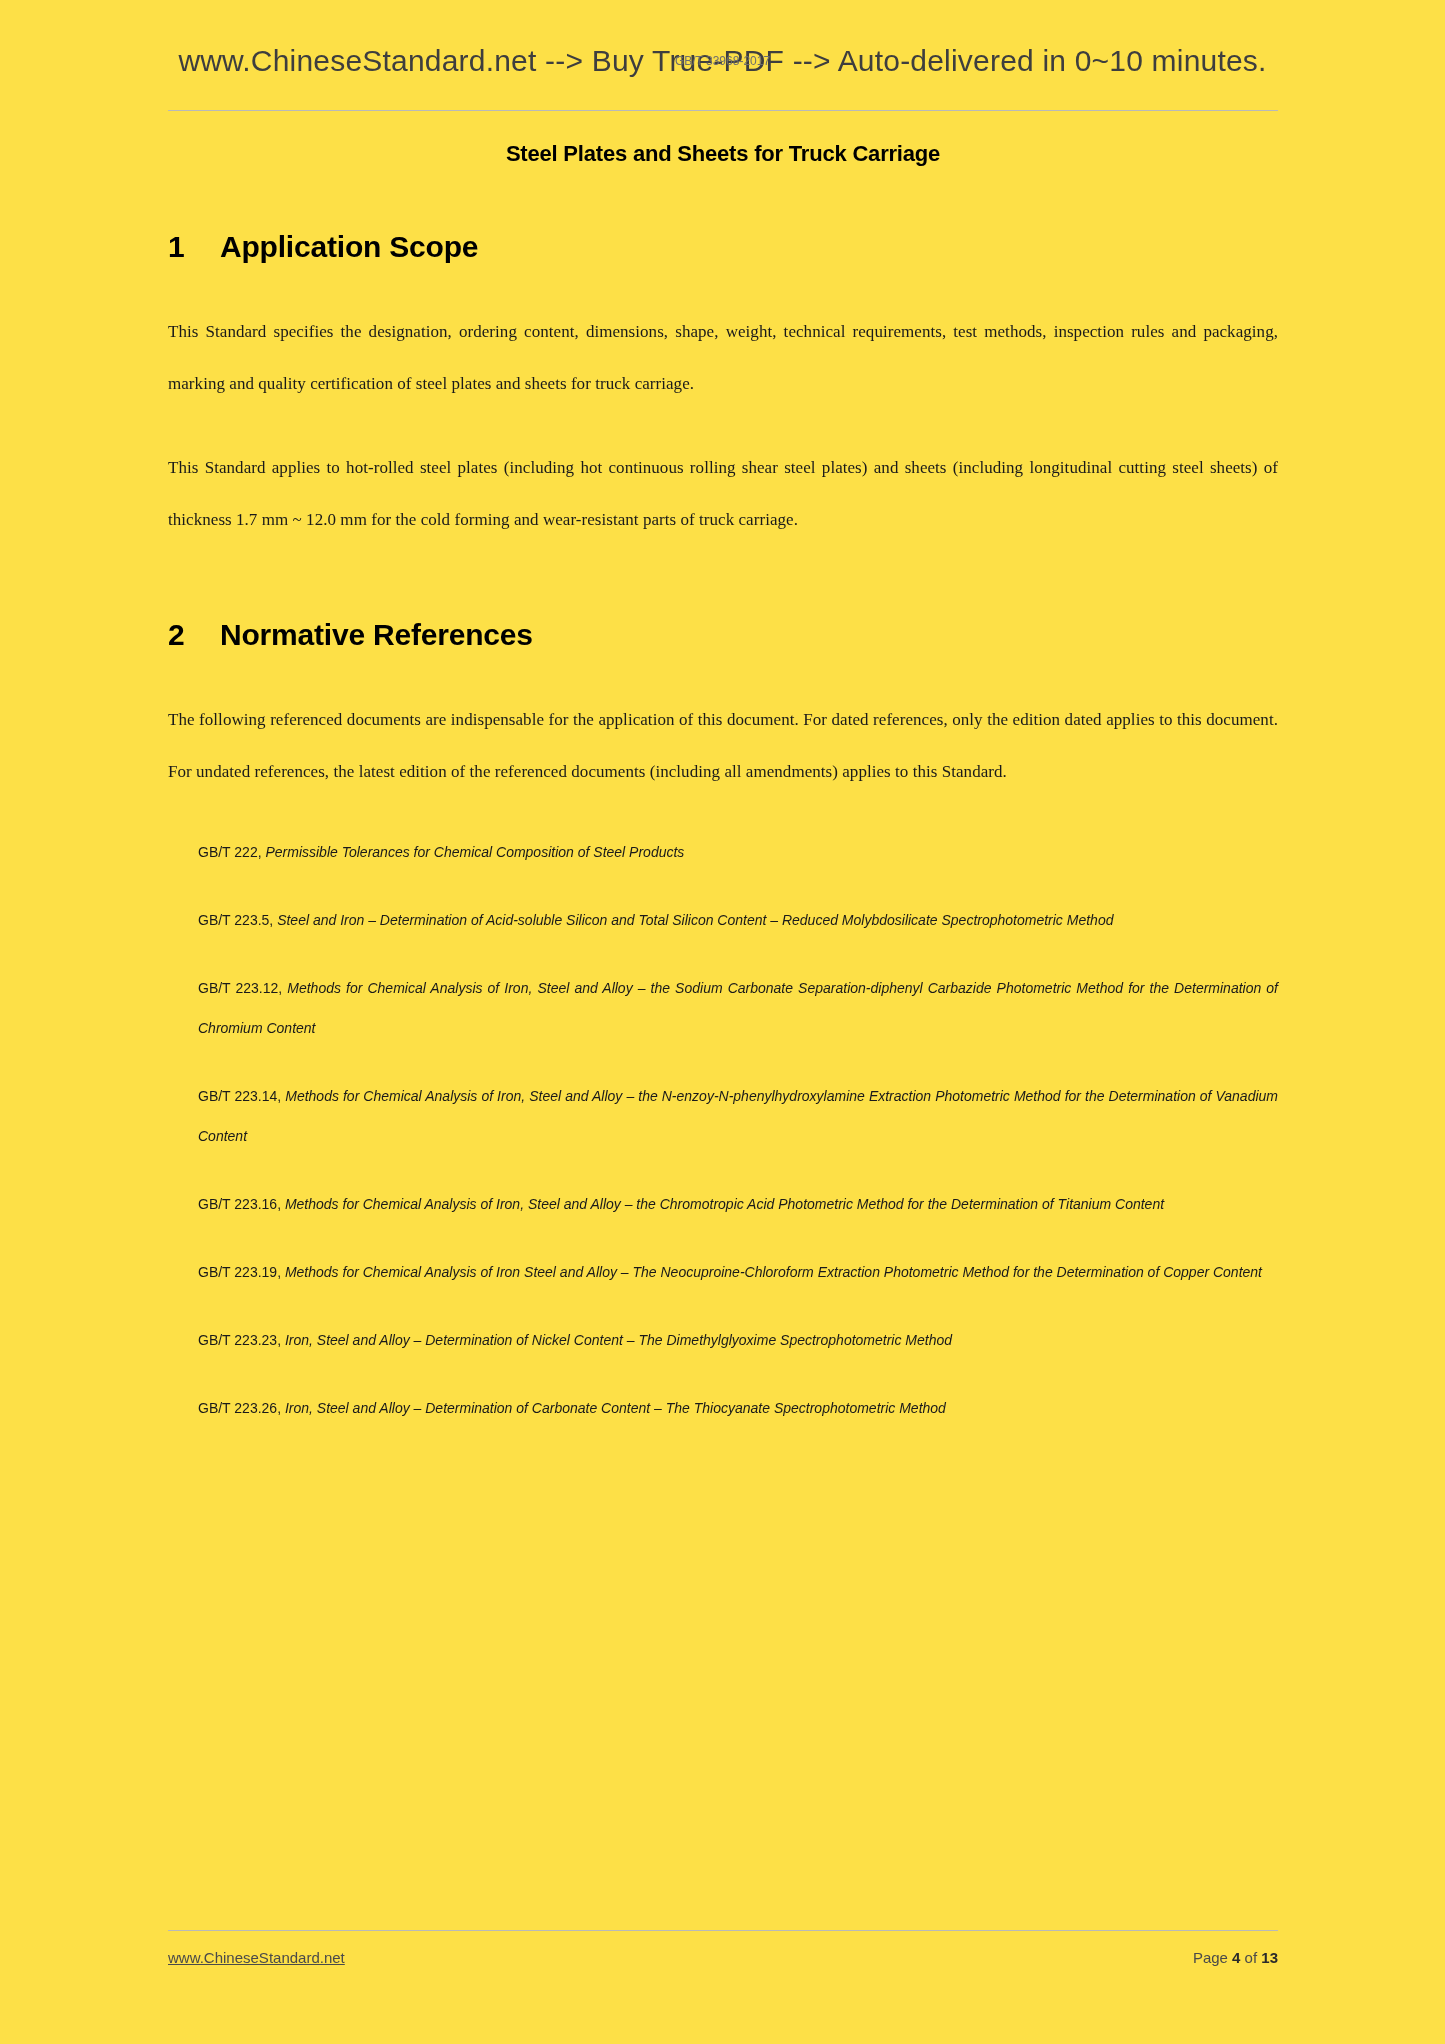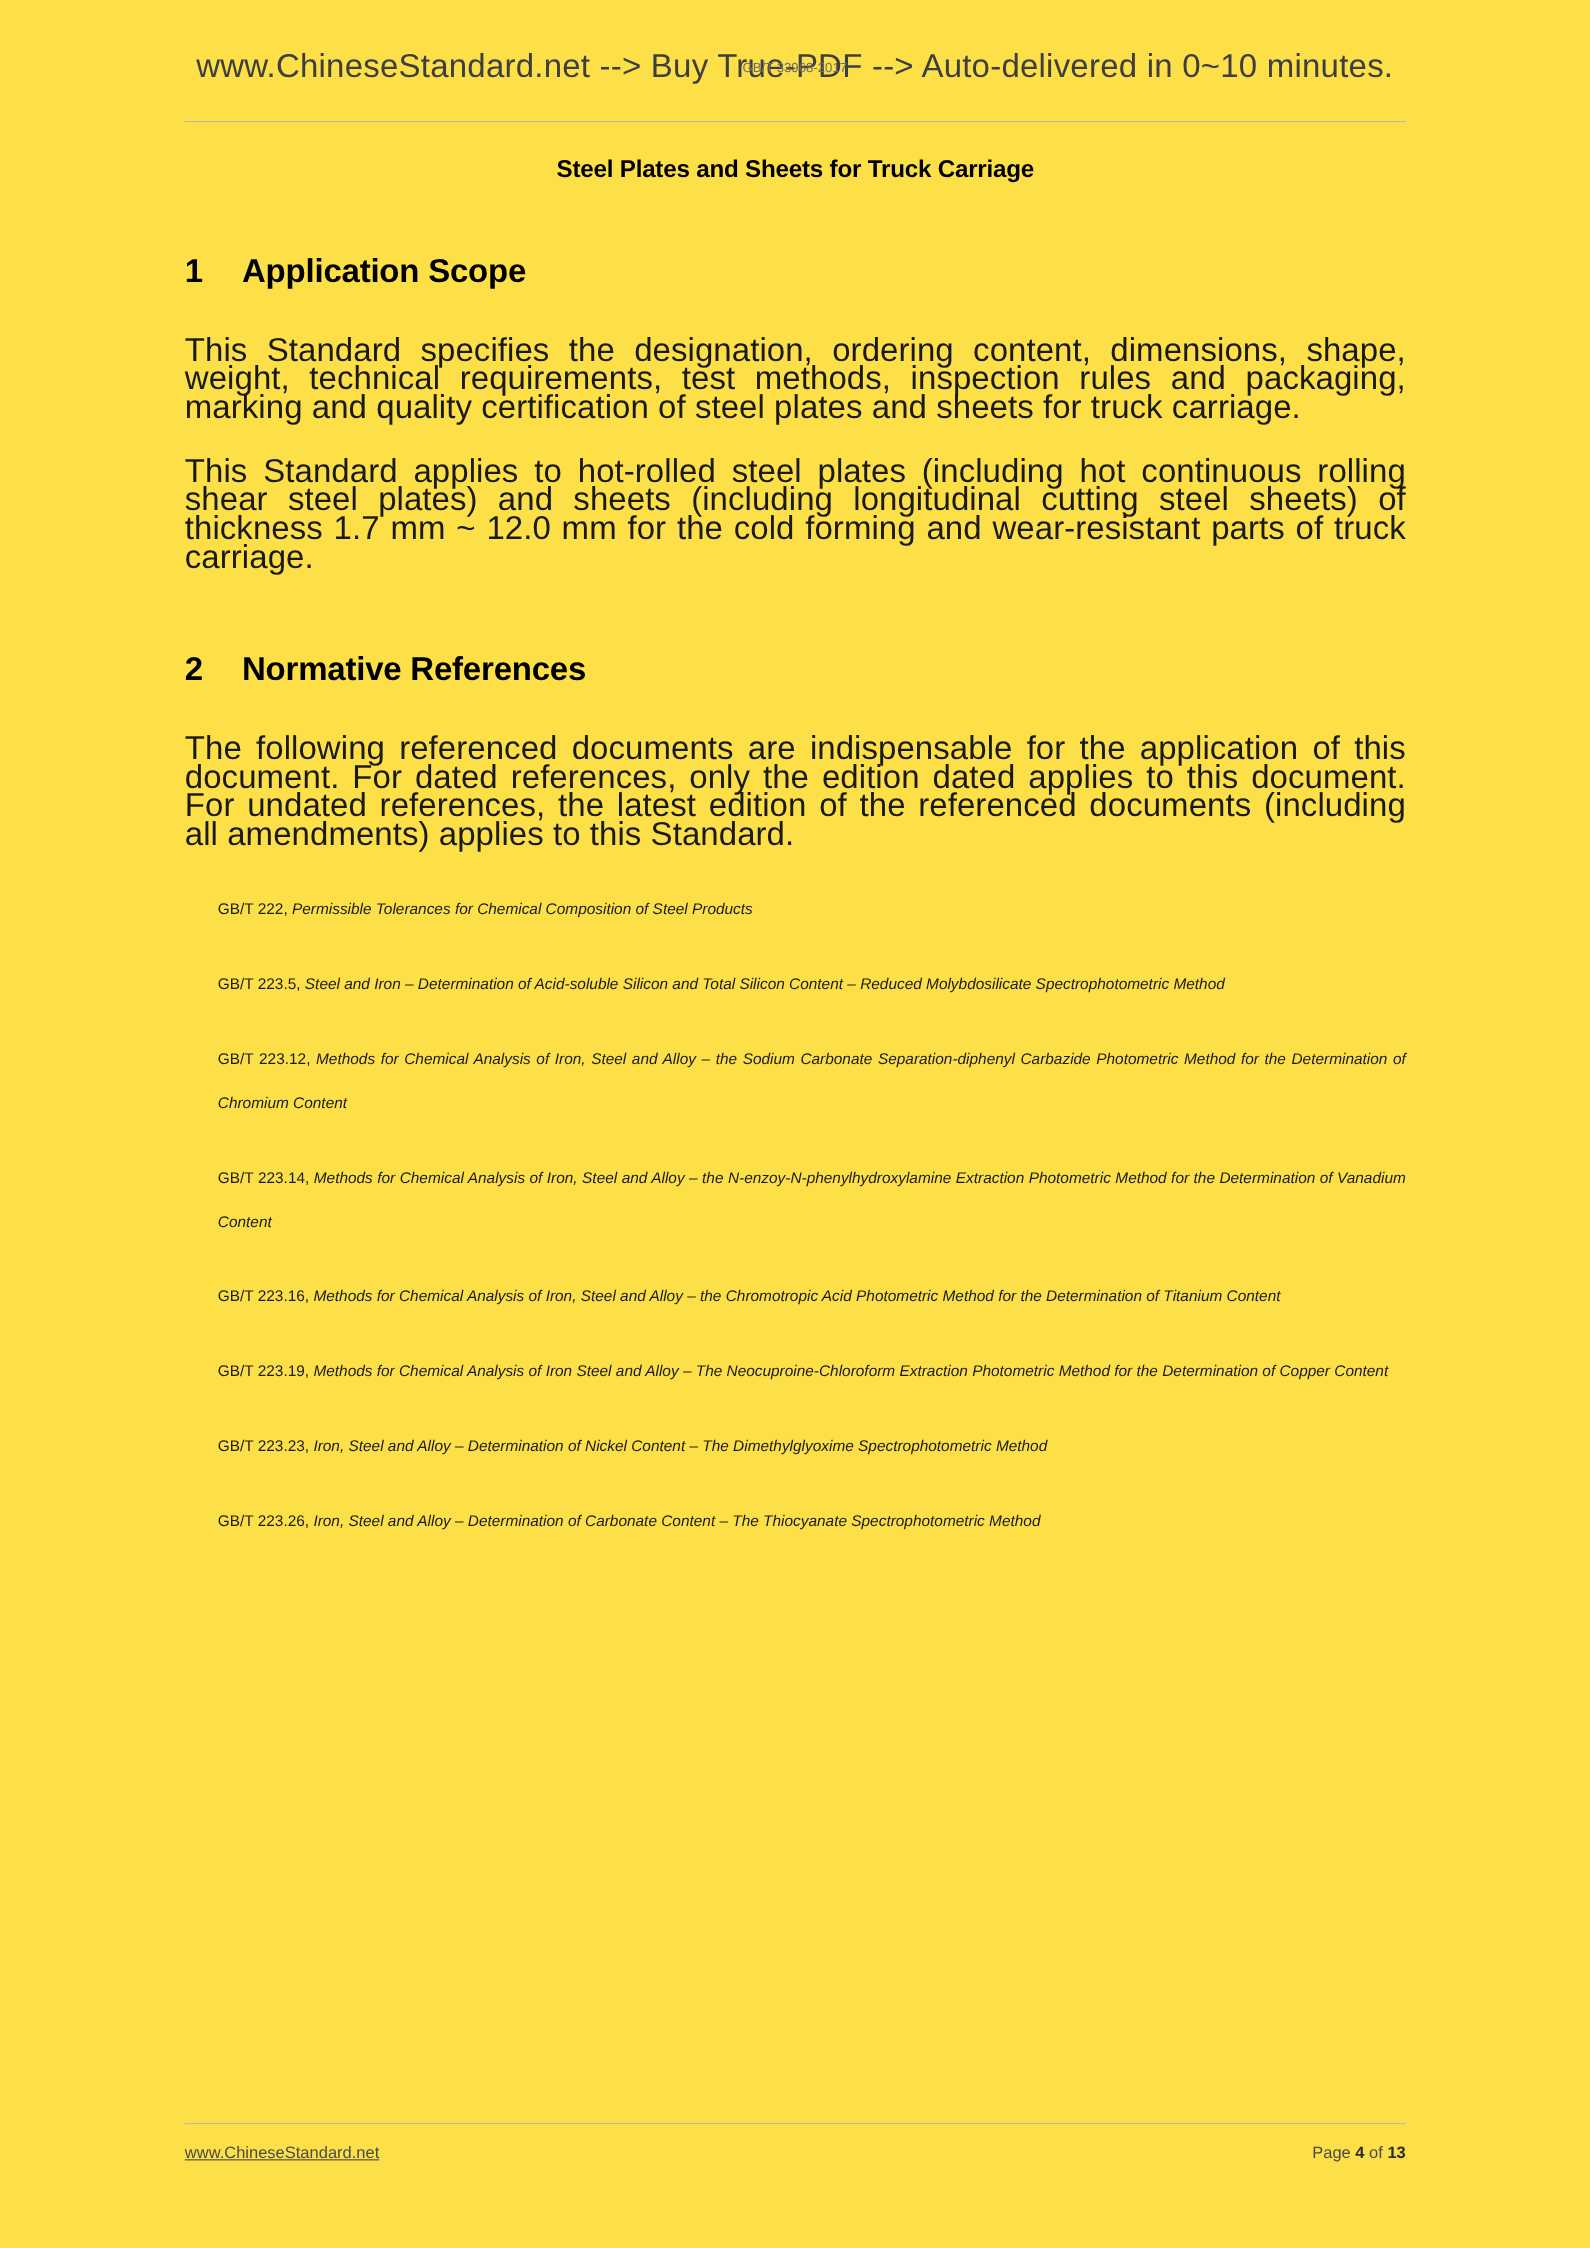--- a/index.html
+++ b/index.html
@@ -91,26 +91,27 @@
     flex: 0 0 52px;
   }
   .section-title {
     flex: 1 1 auto;
   }
   #section-1 { margin-top: 62px; }
   #section-2 { margin-top: 72px; }
 
   .body-para {
     margin: 0;
-    font-size: 30px;
-    line-height: 26px;
+    font-size: 17px;
+    line-height: 52px;
     text-align: justify;
     text-justify: inter-word;
     color: #1a1a1a;
     letter-spacing: 0.05px;
+    font-family: Liberation Serif, serif;
   }
   #para-scope-1 { margin-top: 42px; }
   #para-scope-2 { margin-top: 32px; }
   #para-refs-intro { margin-top: 42px; }
 
   .ref-list {
     margin: 0;
     padding: 0;
     list-style: none;
   }

